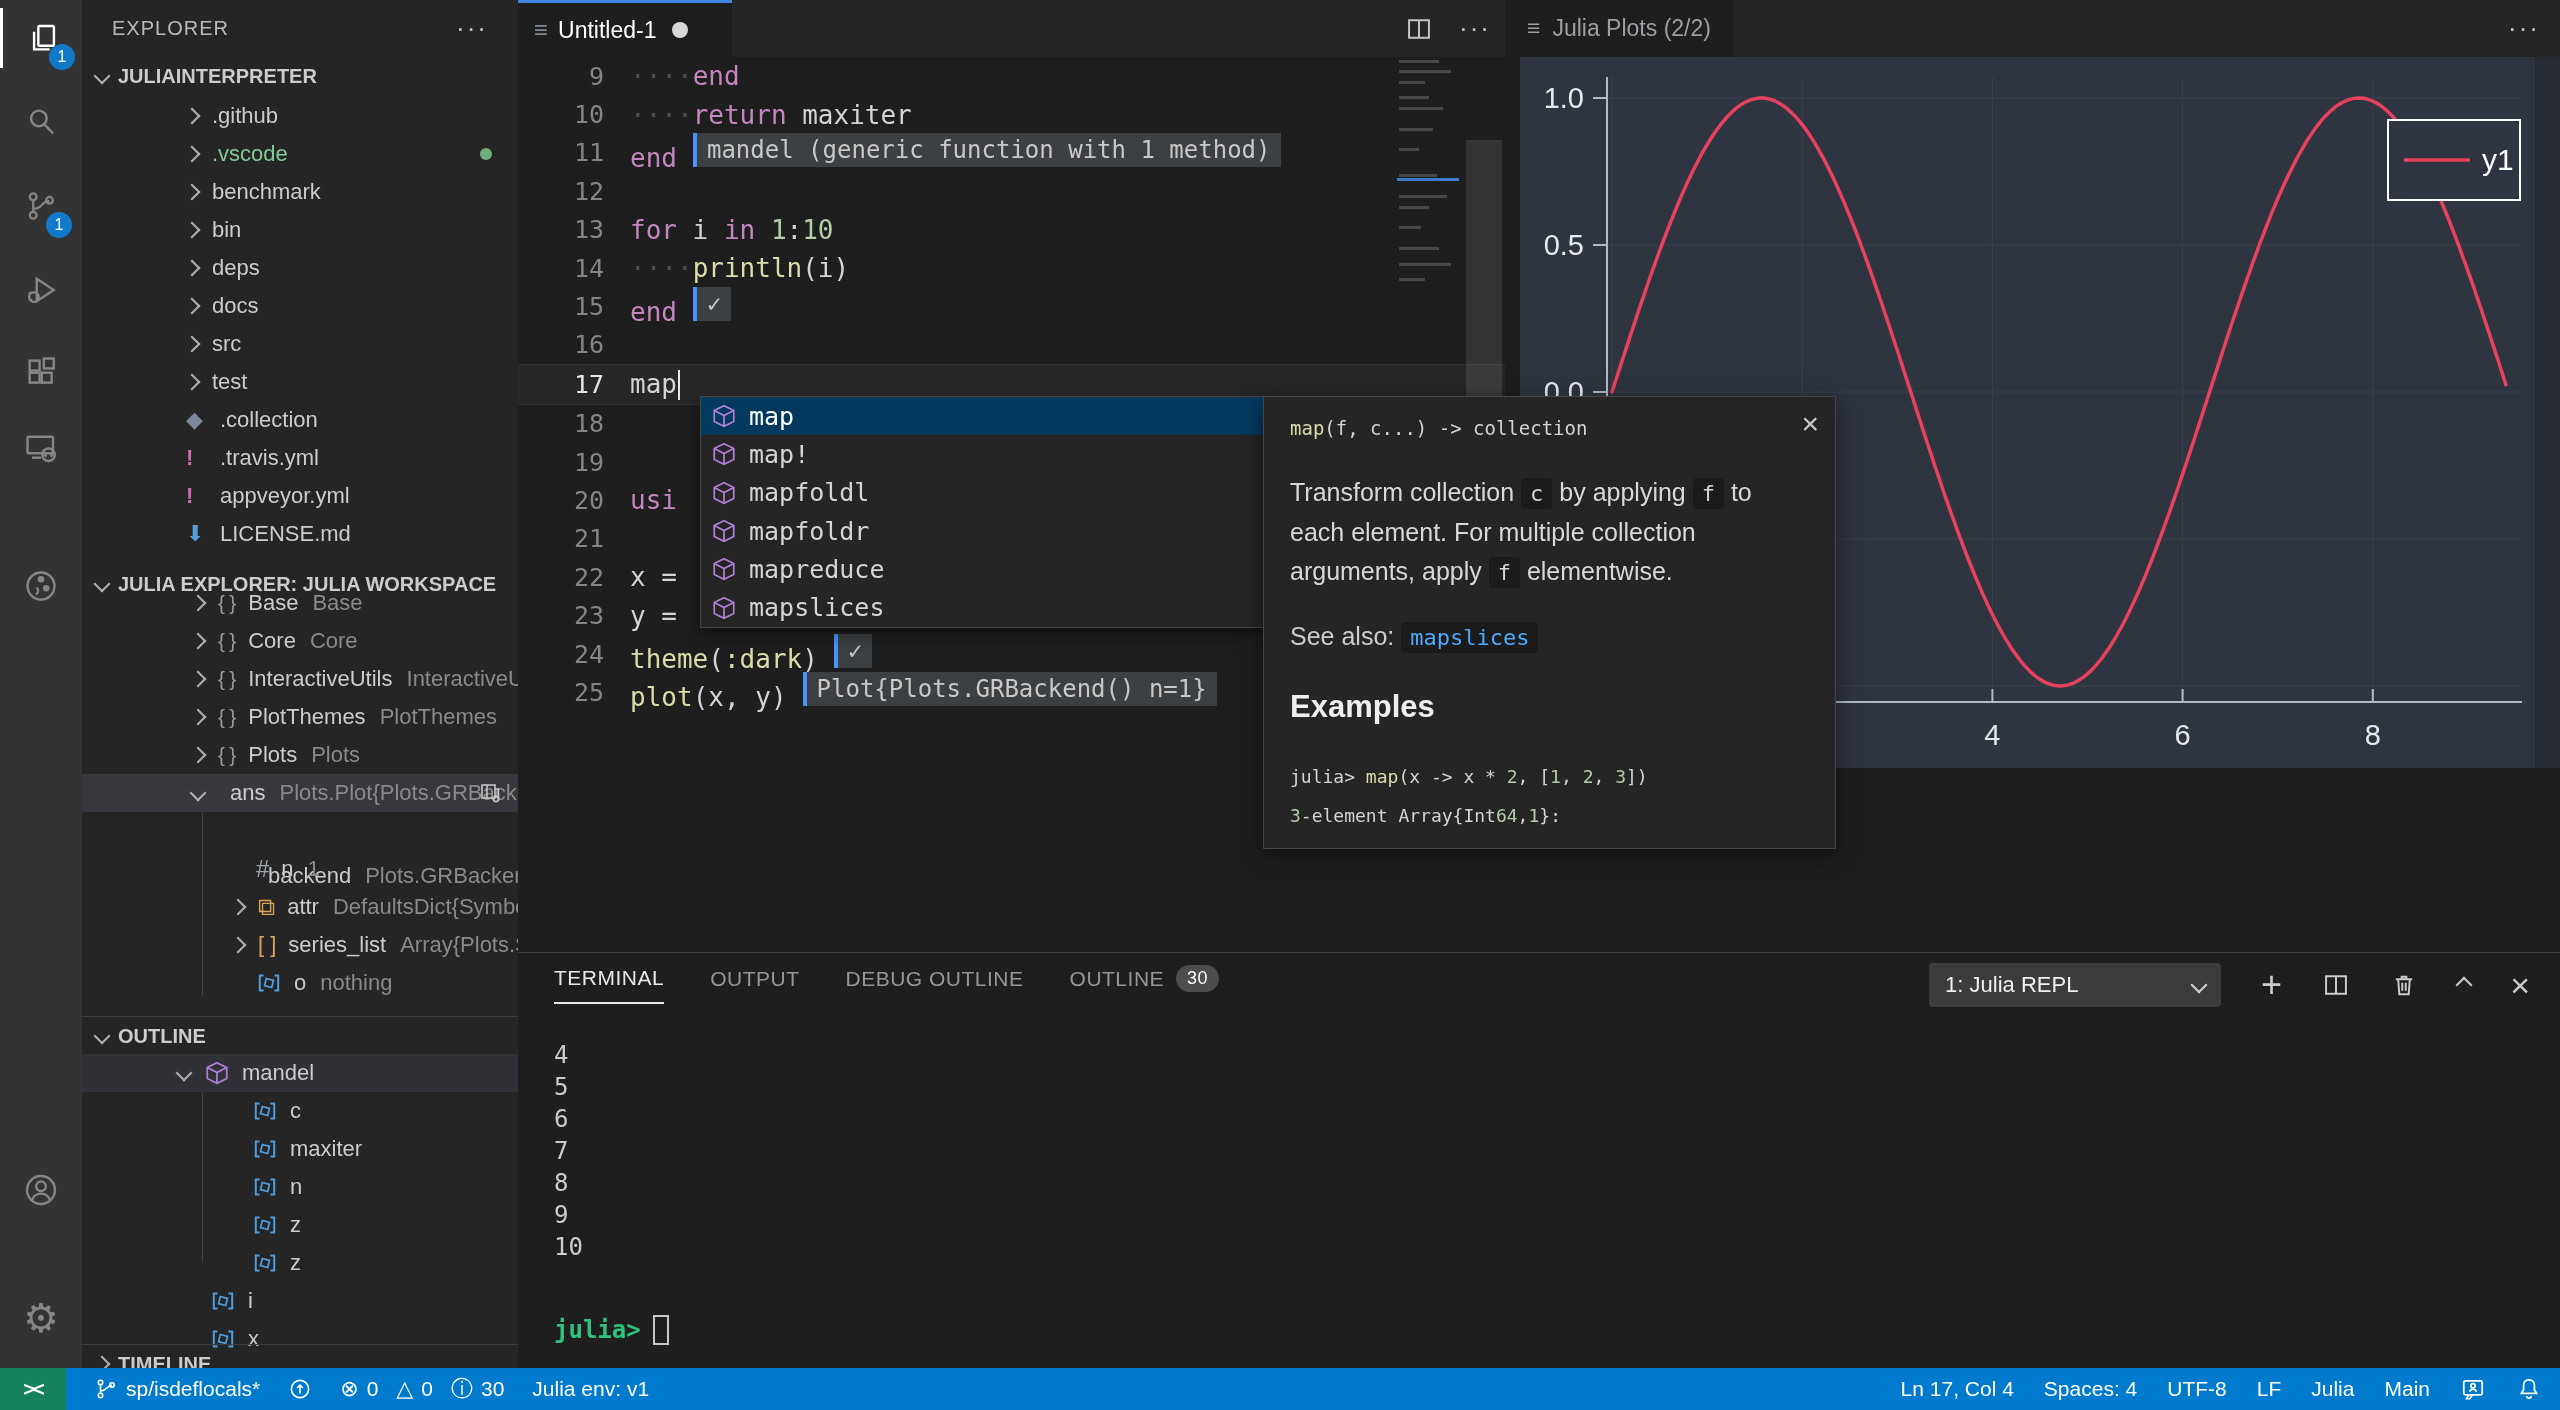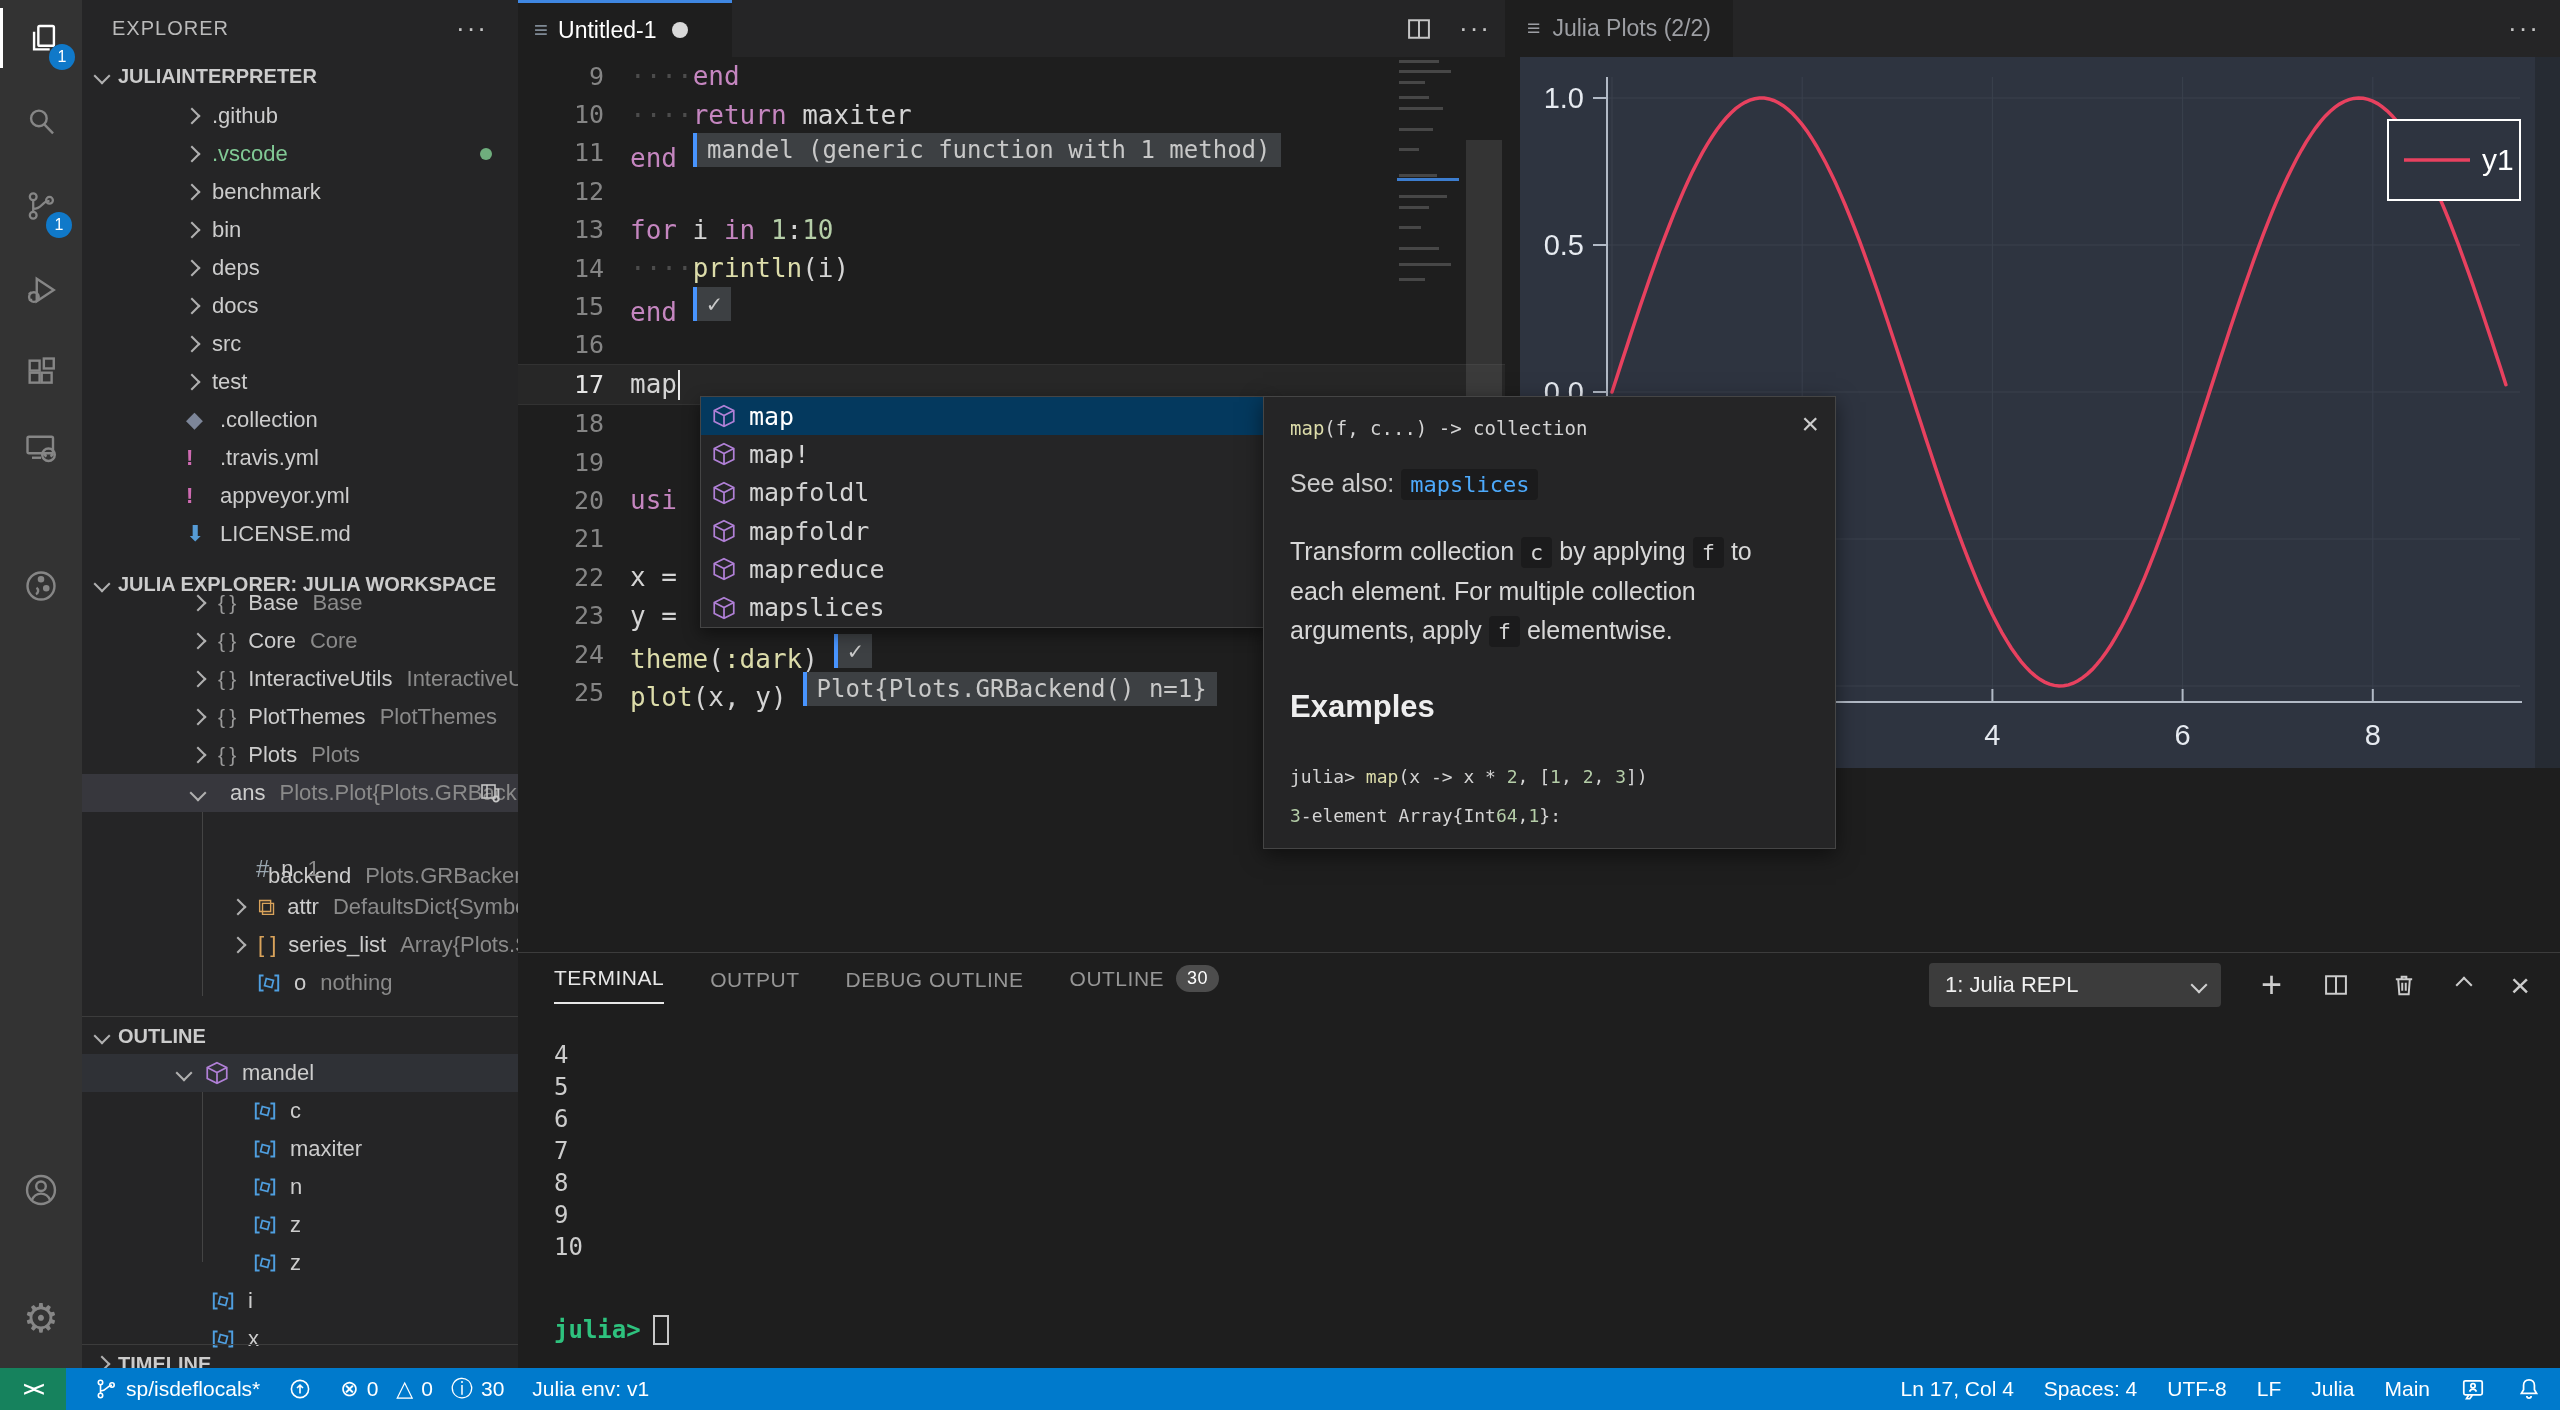--- a/index.html
+++ b/index.html
@@ -69,21 +69,21 @@
   #doc-code{margin-top:32px;font-family:"DejaVu Sans Mono",monospace;font-size:18px;line-height:39px;color:#d4d4d4;}
   
   #plots-panel{left:1505px;top:0;width:1055px;height:952px;background:#1e1e1e;}
   #plots-tabbar{position:absolute;top:0;left:0;right:0;height:57px;background:#252526;display:flex;align-items:center;}
   #plots-tab{height:57px;display:flex;align-items:center;gap:12px;padding:0 22px;background:#1e1e1e;color:#9d9fa4;font-size:23px;cursor:pointer;}
   #plots-actions{position:absolute;right:20px;top:0;height:57px;display:flex;align-items:center;color:#c5c5c5;}
   #plot-img{position:absolute;left:15px;top:57px;width:1015px;height:711px;background:#2e3440;}
   #plot-right-strip{position:absolute;right:0;top:57px;width:25px;height:711px;background:#262b33;}
   
   #terminal{left:518px;top:952px;width:2042px;height:416px;background:#1e1e1e;border-top:1px solid #3c3c3c;}
-  #term-tabs{position:absolute;top:12px;left:36px;display:flex;gap:46px;align-items:flex-end;}
+  #term-tabs{position:absolute;top:12px;left:36px;display:flex;gap:46px;}
   .tt{font-size:21px;letter-spacing:.5px;color:#969696;padding-bottom:12px;cursor:pointer;display:flex;align-items:center;gap:12px;}
   .tt.active{color:#e7e7e7;border-bottom:2px solid #e7e7e7;}
   .tt-badge{background:#4d4d4d;color:#ffffff;font-size:18px;border-radius:999px;padding:3px 11px;}
   #term-controls{position:absolute;top:10px;right:30px;display:flex;align-items:center;gap:40px;color:#cccccc;}
   #repl-select{background:#3c3c3c;border-radius:4px;height:44px;display:flex;align-items:center;padding:0 16px;font-size:22px;color:#f0f0f0;width:260px;justify-content:space-between;cursor:pointer;}
   #term-out{position:absolute;top:86px;left:36px;font-family:"DejaVu Sans Mono",monospace;font-size:24px;line-height:32px;color:#cccccc;}
   #term-prompt{position:absolute;top:362px;left:36px;font-family:"DejaVu Sans Mono",monospace;font-size:24px;display:flex;align-items:center;}
   #term-prompt .p{color:#2ec27e;font-weight:bold;}
   #term-cursor{display:inline-block;width:16px;height:30px;border:2px solid #c8c8c8;margin-left:12px;box-sizing:border-box;}
   
@@ -598,25 +598,25 @@
       <svg width="26" height="26" viewBox="0 0 24 24">
         <path d="M12 2.5L21 7v10l-9 4.5L3 17V7z M3 7l9 4.5L21 7 M12 11.5V21.5" fill="none" stroke="#b180d7" stroke-width="1.6"></path>
       </svg>
       <span>mapslices</span>
     </div>
   </div>
 
 <div class="abs" id="docpopup">
   <div id="doc-close">×</div>
   <div id="doc-sig"><span class="tok-fn">map</span><span>(f, c...) -&gt; collection</span></div>
+  <div id="doc-body"><span>Transform collection </span><span class="chip">c</span><span> by applying </span><span class="chip">f</span><span> to each element. For multiple collection arguments, apply </span><span class="chip">f</span><span> elementwise.</span></div>
   <div id="doc-seealso">
     <span>See also:</span>
     <span class="chip link">mapslices</span>
   </div>
-  <div id="doc-body"><span>Transform collection </span><span class="chip">c</span><span> by applying </span><span class="chip">f</span><span> to each element. For multiple collection arguments, apply </span><span class="chip">f</span><span> elementwise.</span></div>
   <div id="doc-examples-h">Examples</div>
   <div id="doc-code">
       <div><span class="tok-pl">julia&gt; </span><span class="tok-fn">map</span><span class="tok-pl">(x -&gt; x * </span><span class="tok-num">2</span><span class="tok-pl">, [</span><span class="tok-num">1</span><span class="tok-pl">, </span><span class="tok-num">2</span><span class="tok-pl">, </span><span class="tok-num">3</span><span class="tok-pl">])</span></div>
       <div><span class="tok-num">3</span><span class="tok-pl">-element Array{Int</span><span class="tok-num">64</span><span class="tok-pl">,</span><span class="tok-num">1</span><span class="tok-pl">}:</span></div>
       <div><span class="tok-num"> 2</span></div>
     </div>
 </div>
 
 <div class="abs" id="terminal">
   <div id="term-tabs">

